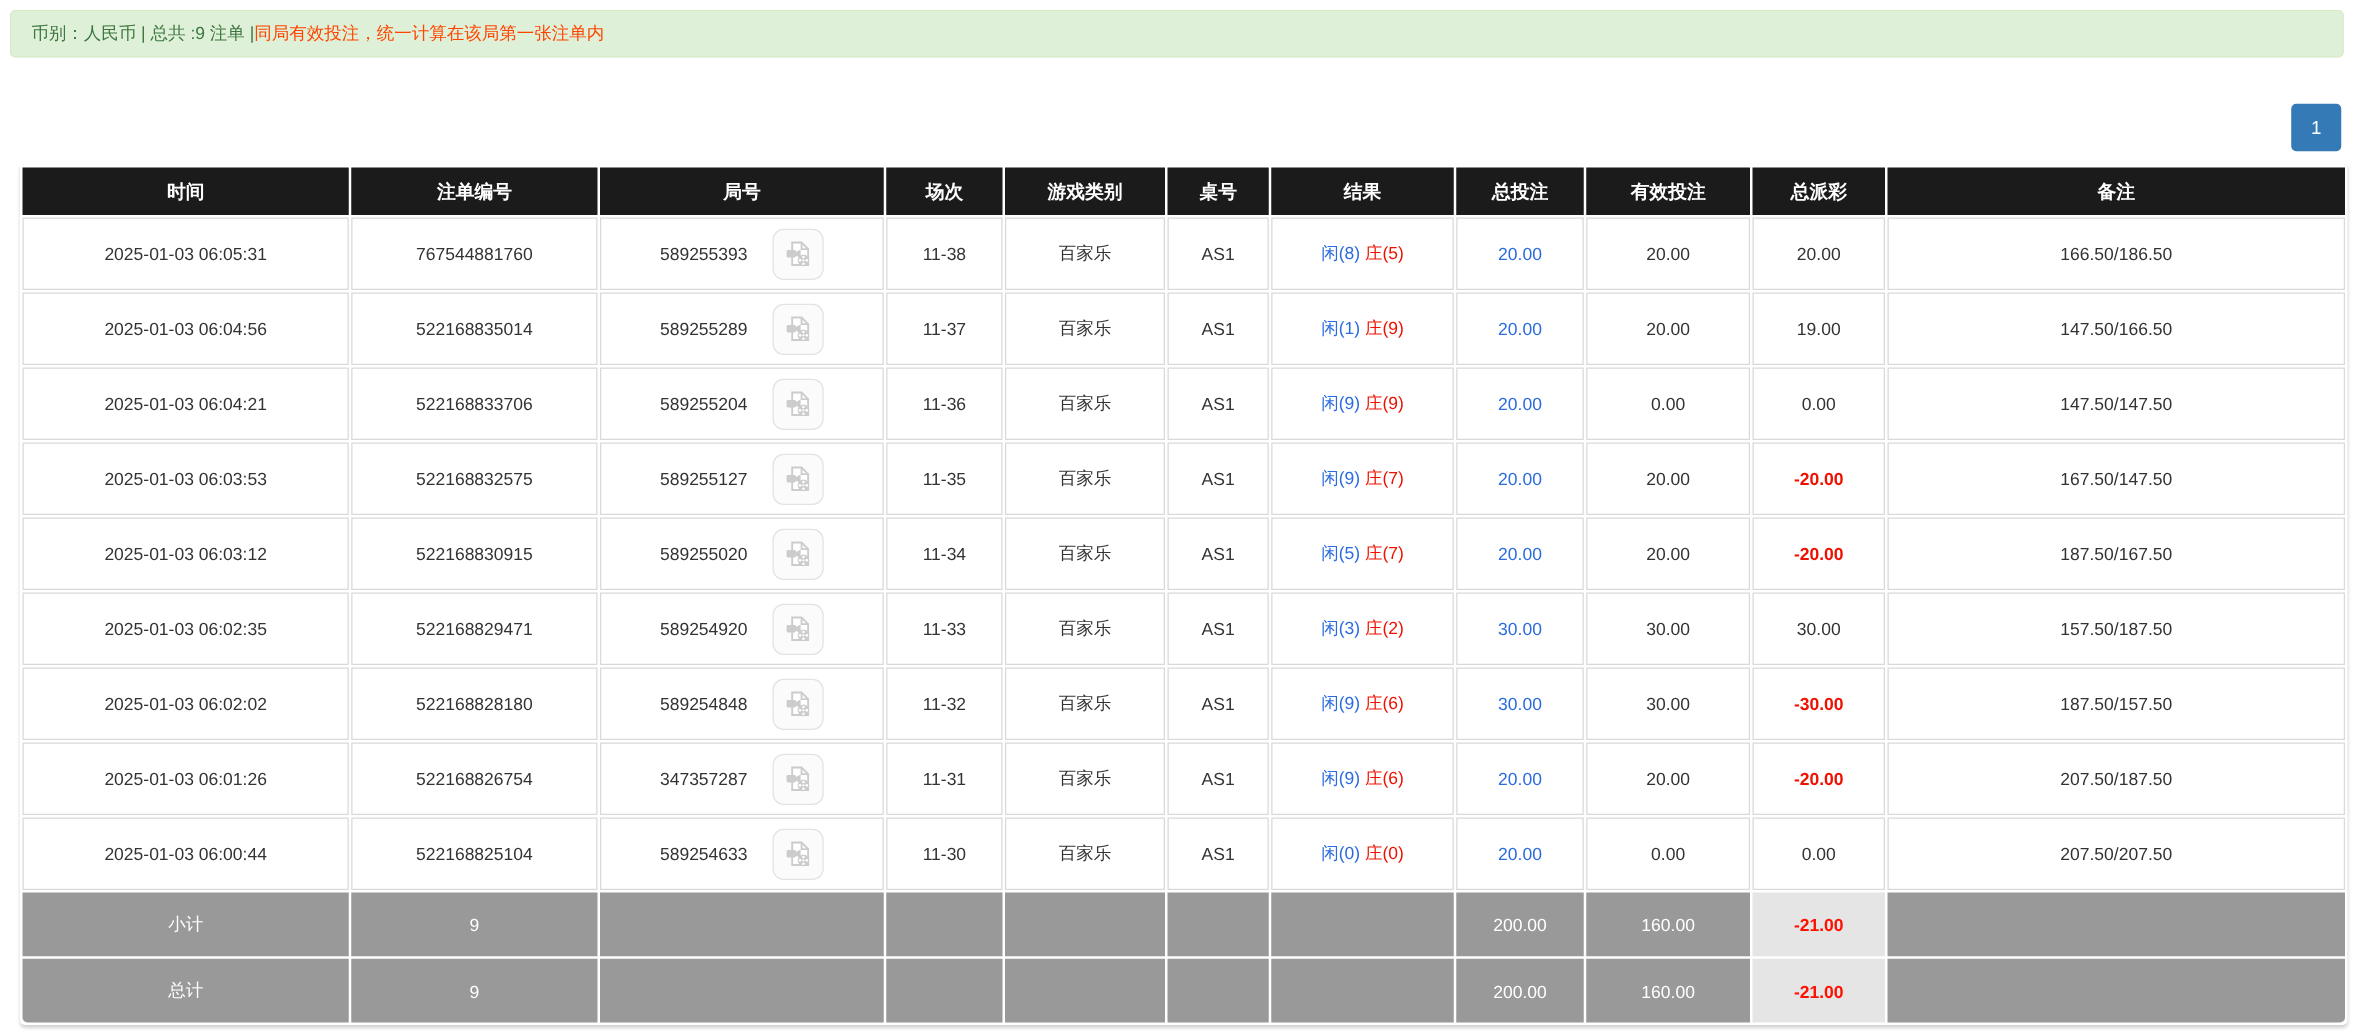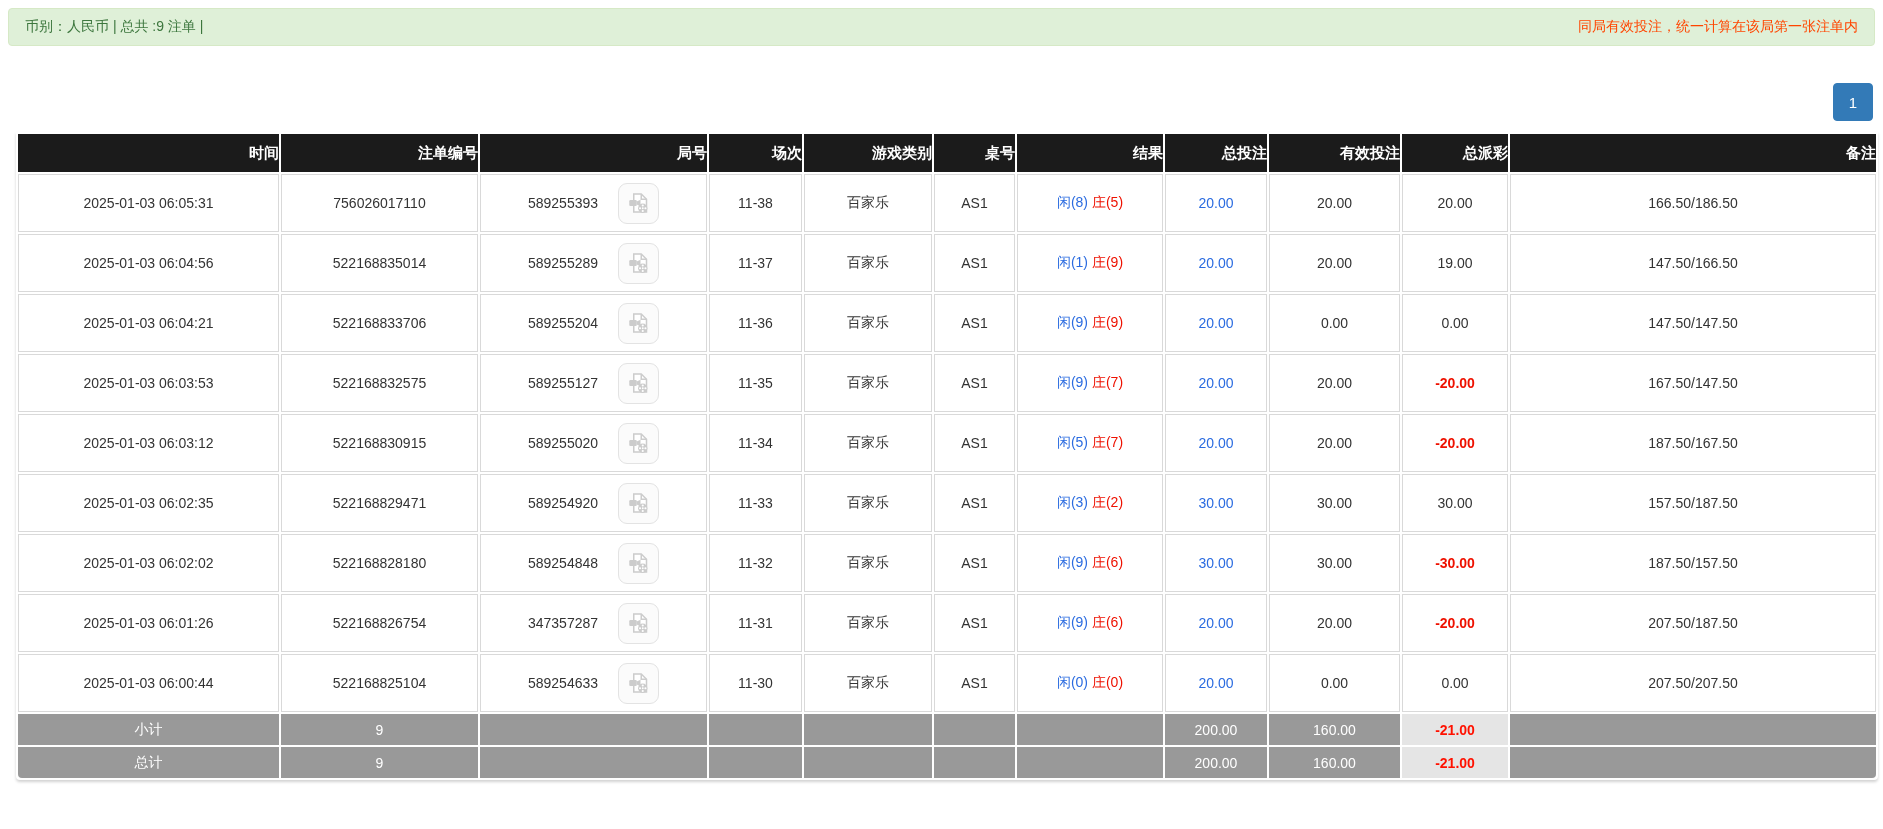--- a/index.html
+++ b/index.html
@@ -6,21 +6,21 @@
   body {
     width: 1883px; height: 829px; overflow: hidden;
     font-family: "Liberation Sans", "DejaVu Sans", sans-serif;
     box-sizing: border-box; padding: 8px;
   }
   
   .notice-bar {
     height: 38px; box-sizing: border-box;
     background: #dff0d8; border: 1px solid #d6e9c6; border-radius: 4px;
     color: #3c763d; font-size: 14px;
-    display: flex; align-items: center; justify-content: space-between;
+    display: flex; align-items: center; justify-content: flex-start;
     padding: 0 16px;
   }
   .notice-right { color: #ff4500; }
 
   
   .pager-row { display: flex; justify-content: flex-end; margin-top: 37px; padding-right: 2px; }
   .page-btn {
     min-width: 40px; height: 38px;
     background: #337ab7; border: 1px solid #337ab7; border-radius: 4px;
     color: #fff; font-size: 15px; font-family: inherit; cursor: pointer;
@@ -31,37 +31,37 @@
   table.records {
     table-layout: fixed; width: 1862px;
     margin: 11px 0 0 8px;
     border-collapse: separate; border-spacing: 2px;
     font-size: 14px;
     box-shadow: 0 2px 3px rgba(0,0,0,.18);
     border-radius: 0 0 4px 4px;
   }
   th {
     background: #1b1b1b; color: #fff; font-weight: bold;
-    height: 38px; font-size: 15px; text-align: right; padding: 0;
+    height: 38px; font-size: 15px; text-align: center; padding: 0;
   }
   td { text-align: center; color: #333; padding: 0; vertical-align: middle; }
   tbody td { background: #fff; border: 1px solid #d9d9d9; height: 56px; }
   .round-wrap { display: inline-flex; align-items: center; gap: 20px; }
   .video-btn {
     width: 41px; height: 41px; padding: 0;
     background: #fbfbfb; border: 1px solid #e3e3e3; border-radius: 9px;
     cursor: pointer; display: inline-flex; align-items: center; justify-content: center;
   }
   .blue { color: #2a6be0; }
   .link { cursor: pointer; }
   .player { color: #2a6be0; }
   .banker { color: #ee1100; margin-top: 22px; }
   td.neg { color: #ee1100; font-weight: bold; }
   tfoot td {
-    background: #999999; color: #fff; height: 31px; border: none;
+    background: #999999; color: #fff; height: 51px; border: none;
   }
   tfoot td.neg { color: #ff1100; background: #e5e5e5; }
   tfoot tr:last-child td:first-child { border-bottom-left-radius: 4px; }
   tfoot tr:last-child td:last-child { border-bottom-right-radius: 4px; }
 </style>
 </head>
 <body>
 
 <div class="notice-bar">
   <span>币别：人民币 | 总共 :9 注单 |</span>
@@ -97,21 +97,21 @@
       <th>结果</th>
       <th>总投注</th>
       <th>有效投注</th>
       <th>总派彩</th>
       <th>备注</th>
     </tr>
   </thead>
   <tbody id="rows-body">
   <tr class="data-row">
     <td>2025-01-03 06:05:31</td>
-    <td>756026017110</td>
+    <td>767544881760</td>
     <td>
       <span class="round-wrap">
         <span>589255393</span>
         <button class="video-btn">
           <svg width="30" height="30" viewBox="0 0 40 40" aria-hidden="true">
             <path d="M13 8 h10 l7 7 v17 H13 Z" fill="#ffffff" stroke="#cccccc" stroke-width="2"></path>
             <path d="M23 8 v7 h7" fill="none" stroke="#cccccc" stroke-width="2"></path>
             <rect x="7" y="16" width="10" height="8" rx="1.5" fill="#cccccc"></rect>
             <polygon points="17,18 22,15.5 22,24.5 17,22" fill="#cccccc"></polygon>
             <circle cx="25" cy="27" r="6.2" fill="#cccccc"></circle>

